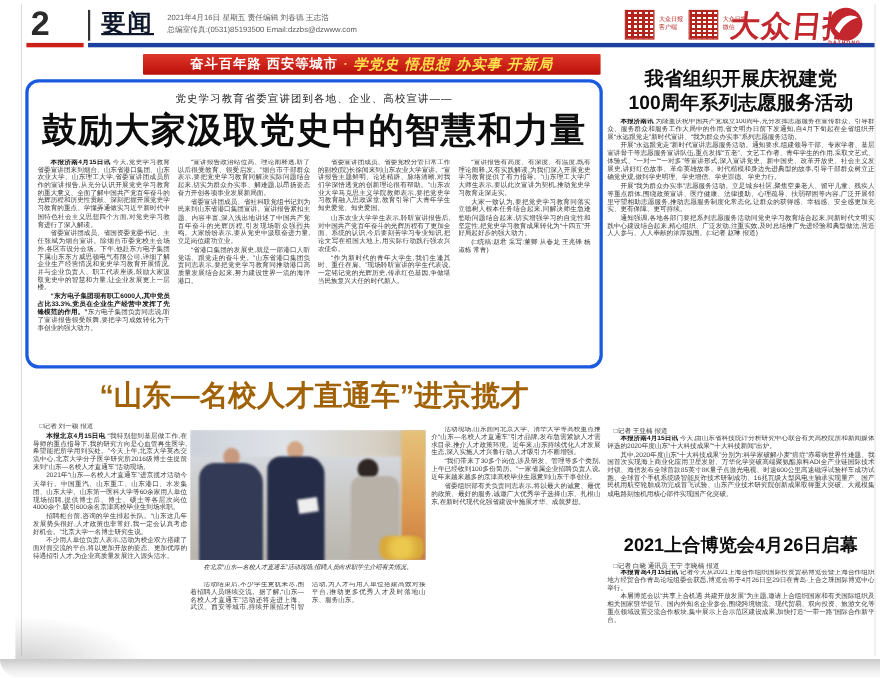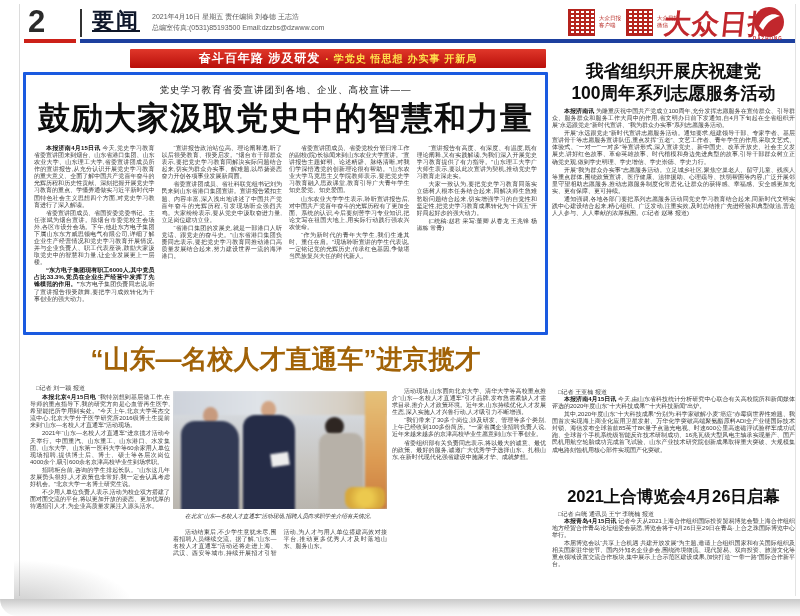--- a/index.html
+++ b/index.html
@@ -27,24 +27,24 @@
   .masthead { position:absolute; left:664px; top:6px; font-size:27px; font-weight:bold; color:#c1272d;
       transform:skewX(-6deg); letter-spacing:1px; font-family:"Liberation Serif","DejaVu Serif",serif; }
   .emblem { position:absolute; left:753px; top:6px; width:32px; height:32px; }
   .emblem-sub { position:absolute; left:753px; top:36px; font-size:4.5px; color:#c1272d; letter-spacing:1px; font-weight:bold; }
 
   
   .banner { position:absolute; left:130px; top:49px; width:416px; height:19px; background:linear-gradient(180deg,#e0372a,#b90f0a);
       display:flex; align-items:center; justify-content:center; gap:5px; border-radius:1px; }
   .banner .main { color:#fff; font-weight:bold; font-size:12px; letter-spacing:1px; }
   .banner .dot { color:#ffe14d; font-weight:bold; font-size:11px; }
-  .banner .sub { color:#ffe14d; font-weight:bold; font-size:10px; letter-spacing:1px; }
-
-  
-  .lead-box { position:absolute; left:23px; top:72px; width:525px; height:263px; border:3px solid #1a5ae0; border-radius:1px; background:#fff; }
+  .banner .sub { color:#ffe14d; font-weight:bold; font-size:13px; letter-spacing:1px;font-style:italic; }
+
+  
+  .lead-box { position:absolute; left:23px; top:72px; width:525px; height:263px; border:3px solid #1a5ae0; border-radius:12px; background:#fff; }
   .lead-kicker { position:absolute; left:0; top:9px; width:100%; text-align:center; font-size:9.5px; color:#222; letter-spacing:1px; }
   .lead-headline { position:absolute; left:0; top:22px; width:100%; text-align:center; font-size:32px; font-weight:bold; color:#0d0d0d; letter-spacing:1px; }
   .lead-cols { position:absolute; left:8px; top:70px; width:503px; height:178px; display:flex; gap:7px; }
   .lead-col { width:121px; height:178px; overflow:hidden; }
 
   .bodytext { font-size:6px; line-height:1.18; color:#3b3b3b; text-align:justify; }
   .bodytext p { text-indent:2em; margin-bottom:1px; }
   .bodytext b { color:#141414; }
   .byline { font-size:6px; color:#444; text-indent:1em; margin-bottom:2px; }
 
@@ -102,21 +102,21 @@
     <div class="emblem">
       <svg width="32" height="32" viewBox="0 0 32 32">
         <circle cx="16" cy="16" r="15" fill="#c1272d"></circle>
         <path d="M6 20 C 12 8, 20 6, 27 10 C 20 12, 14 16, 10 24 Z" fill="#ffffff"></path>
       </svg>
     </div>
     <div class="emblem-sub">DAZHONG</div>
   </div>
 
   <div class="banner">
-    <span class="main">奋斗百年路 涉及研发</span>
+    <span class="main">奋斗百年路 西安等城市</span>
     <span class="dot">·</span>
     <span class="sub">学党史 悟思想 办实事 开新局</span>
   </div>
 
   <div class="lead-box">
     <div class="lead-kicker">党史学习教育省委宣讲团到各地、企业、高校宣讲——</div>
     <div class="lead-headline">鼓励大家汲取党史中的智慧和力量</div>
     <div class="lead-cols bodytext">
       <div class="lead-col">
         <p><b>本报济南4月15日讯</b><span> 今天,党史学习教育省委宣讲团来到烟台、山东省港口集团、山东农业大学、山东理工大学,省委宣讲团成员所作的宣讲报告,从充分认识开展党史学习教育的重大意义、全面了解中国共产党百年奋斗的光辉历程和历史性贡献、深刻把握开展党史学习教育的重点、学懂弄通做实习近平新时代中国特色社会主义思想四个方面,对党史学习教育进行了深入解读。</span></p>

